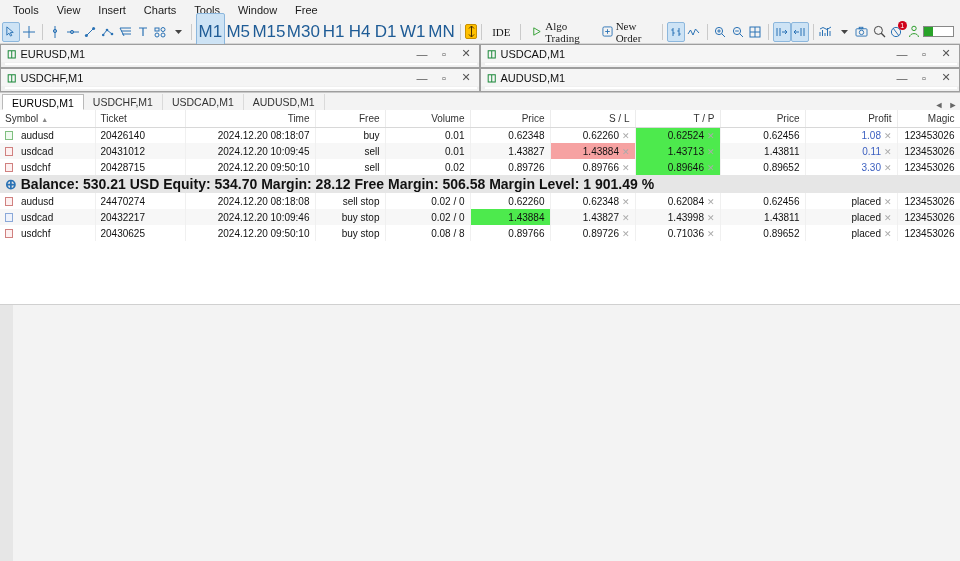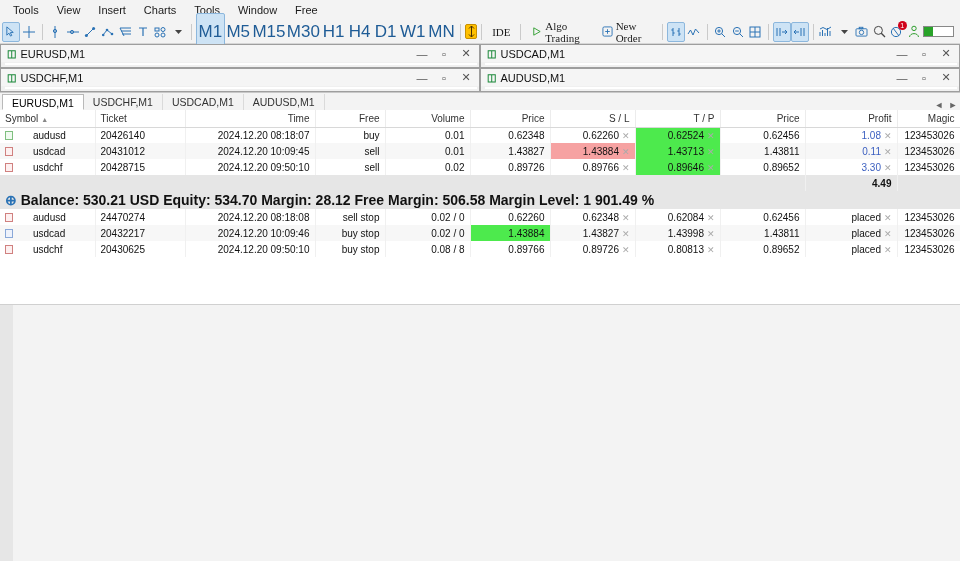--- a/index.html
+++ b/index.html
@@ -68,21 +68,21 @@
   .term-tabs .arr { width:14px; text-align:center; color:#666; font-size:9px; }
 
   .tblwrap { flex:1 1 auto; overflow:hidden; background:#fff; position:relative; }
   table.trades { width:100%; border-collapse:collapse; font-size:10px; table-layout:fixed; }
   table.trades th { background:#fff; font-weight:normal; color:#333; border-bottom:1px solid #d8d8d8;
                     border-right:1px solid #ececec; padding:2px 5px; height:17px; }
   table.trades td { border-right:1px solid #f0f0f0; padding:1px 5px; height:16px; color:#111;
                     white-space:nowrap; overflow:hidden; }
   .alt { background:#f7f7f7; }
   .r { text-align:right; } .l { text-align:left; }
-  .sym { display:flex; align-items:center; gap:20px; }
+  .sym { display:flex; align-items:center; gap:8px; }
   .sqicon { width:8px; height:9px; border:1px solid #d0807f; background:#fdf0f0; display:inline-block; flex:0 0 8px;}
   .sqicon.blue { border-color:#8aa8d8; background:#eef2fb; }
   .sqicon.grn { border-color:#7fbf7f; background:#f0faf0; }
   .cellgreen { background:#4dea4d; }
   .cellred { background:#f6a2a2; }
   .xmark { color:#aaa; font-size:9px; padding-left:3px; }
   .profit { color:#3b5fc0; }
   .sumrow td { background:#e6e6e6; font-weight:bold; border-right:none; }
   .balrow td { background:#e6e6e6; font-weight:bold; border-right:none; font-size:14px; }
 
@@ -552,25 +552,20 @@
             <td class="r">sell</td>
             <td class="r">0.02</td>
             <td class="r">0.89726</td>
             <td class="r"><span>0.89766</span><span class="xmark">✕</span></td>
             <td class="r cellgreen"><span>0.89646</span><span class="xmark">✕</span></td>
             <td class="r">0.89652</td>
             <td class="r"><span class="profit">3.30</span><span class="xmark">✕</span></td>
             <td class="r">123453026</td>
           </tr>
 
-          <tr class="sumrow">
-            <td colspan="9" class="l"></td>
-            <td class="r">4.49</td>
-            <td></td>
-          </tr>
 
           <tr class="balrow">
             <td colspan="11" class="l">
               <span style="color:#2a72b5;margin-right:4px;">⊕</span><span>Balance: 530.21 USD  Equity: 534.70  Margin: 28.12  Free Margin: 506.58  Margin Level: 1 901.49 %</span>
             </td>
           </tr>
 
           <tr>
             <td class="l">
                 <span class="sym">
@@ -613,21 +608,21 @@
                   <i class="sqicon"></i>
                   <span>usdchf</span>
                 </span>
               </td>
             <td class="l">20430625</td>
             <td class="r">2024.12.20 09:50:10</td>
             <td class="r">buy stop</td>
             <td class="r">0.08 / 8</td>
             <td class="r">0.89766</td>
             <td class="r"><span>0.89726</span><span class="xmark">✕</span></td>
-            <td class="r"><span>0.80813</span><span class="xmark">✕</span></td>
+            <td class="r"><span>0.71036</span><span class="xmark">✕</span></td>
             <td class="r">0.89652</td>
             <td class="r"><span>placed</span><span class="xmark">✕</span></td>
             <td class="r">123453026</td>
           </tr>
         </tbody>
       </table>
     </div>
   </div>
 
   <div class="bottabs">

